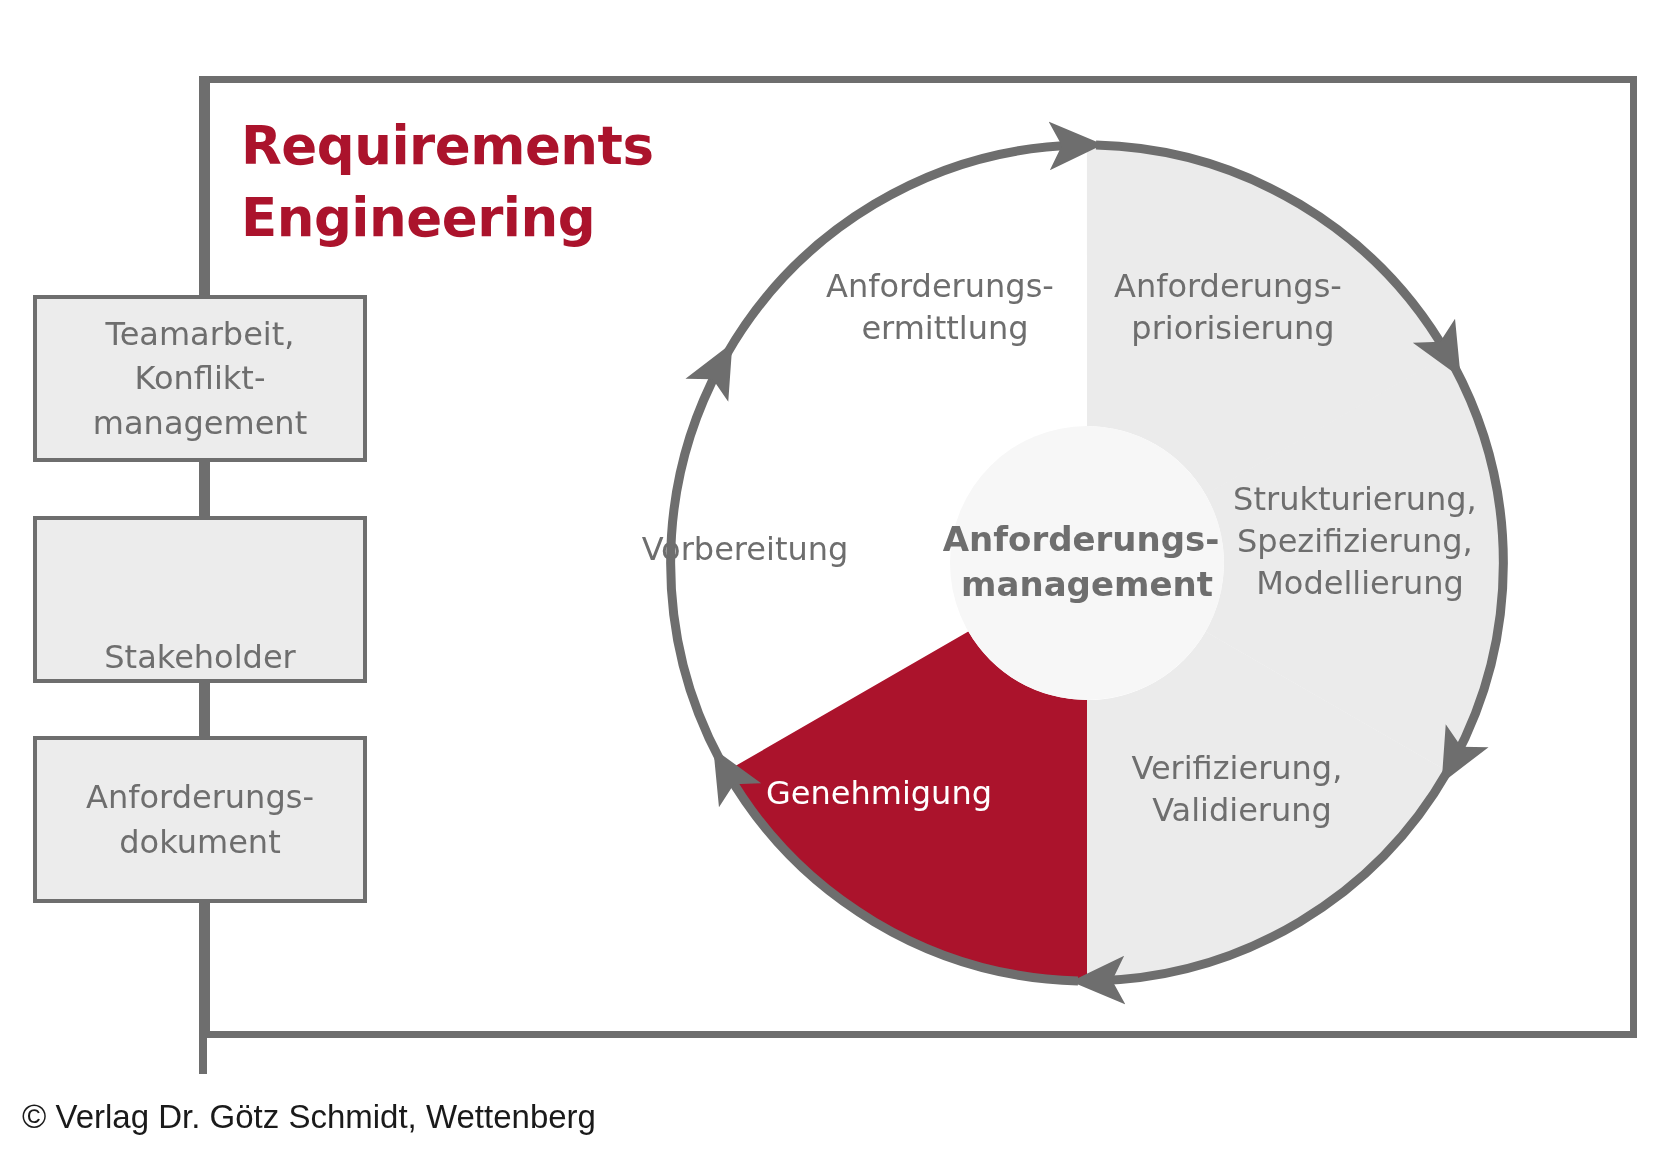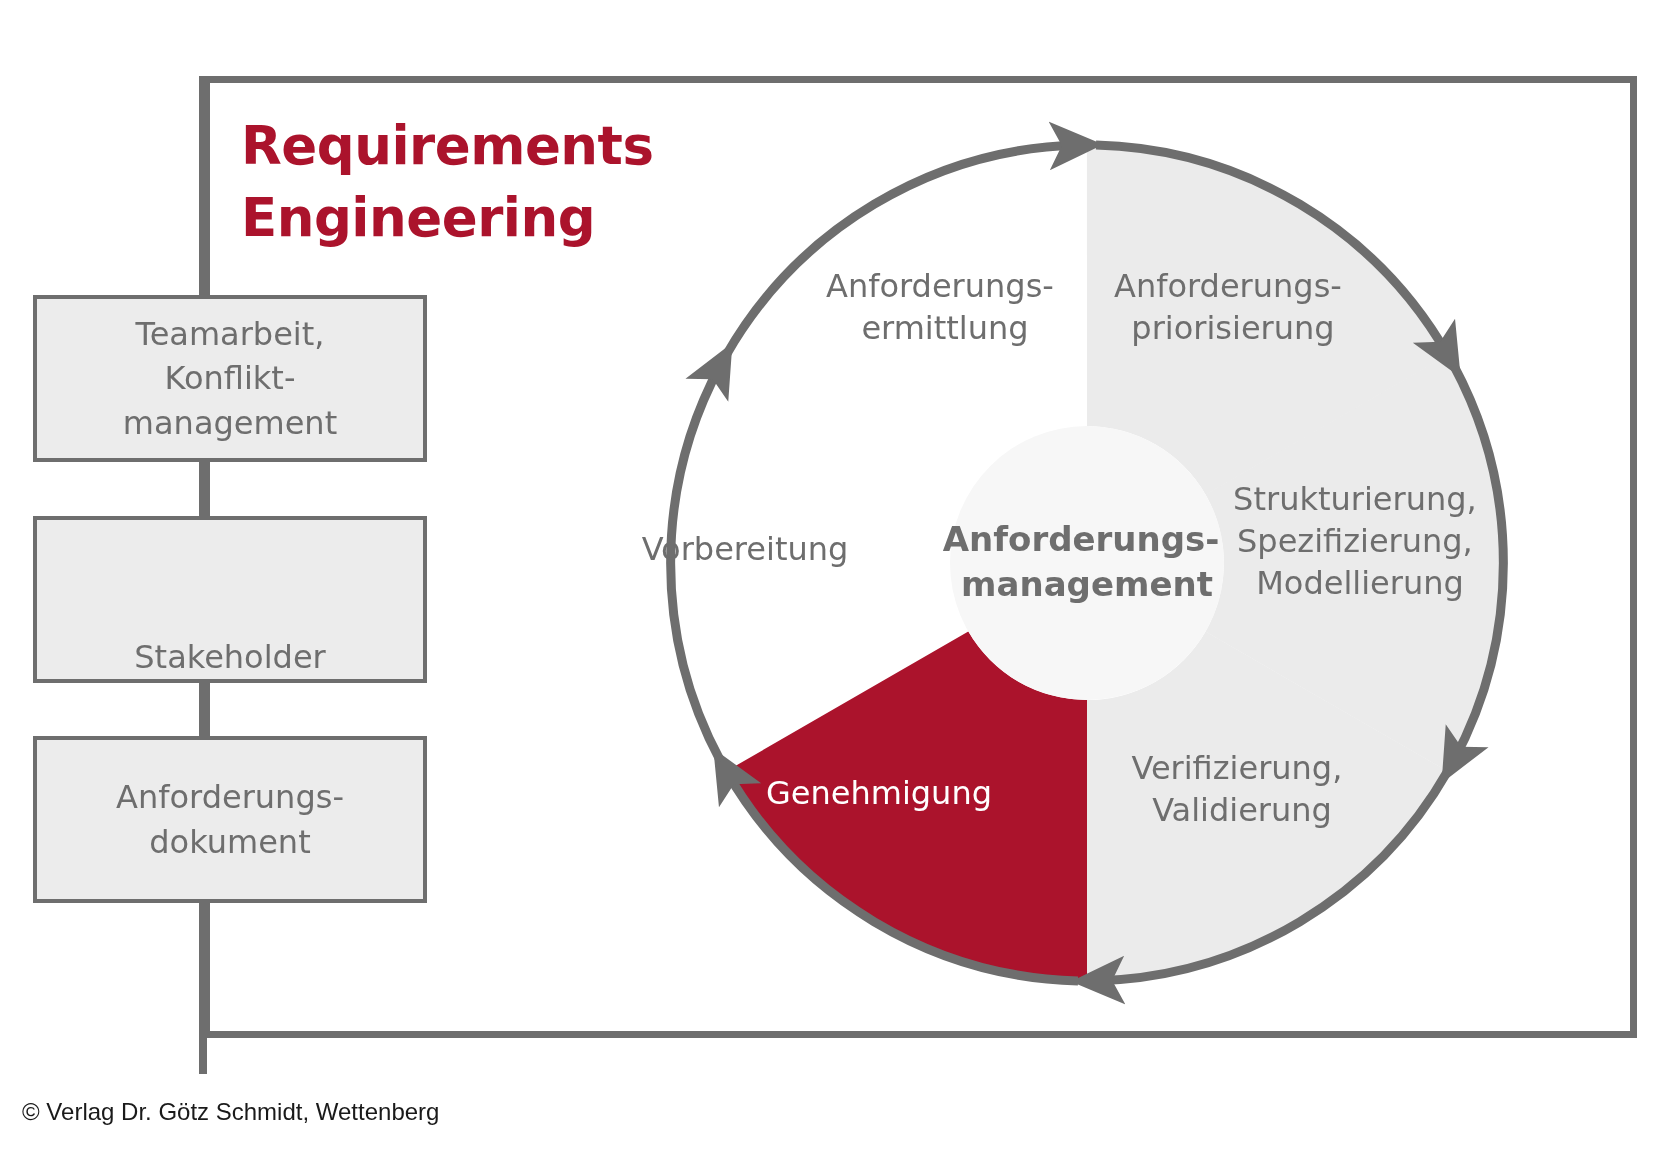--- a/index.html
+++ b/index.html
@@ -55,21 +55,21 @@
     left: 199px;
     top: 28px;
     width: 8px;
     height: 998px;
     background: #6e6e6e;
   }
 
   .box {
     position: absolute;
     left: 33px;
-    width: 394px;
+    width: 334px;
     background: #ececec;
     border: 4px solid #6e6e6e;
     box-sizing: border-box;
     display: flex;
     align-items: center;
     justify-content: center;
     text-align: center;
     color: #6e6e6e;
     font-size: 32px;
     line-height: 1.38;
@@ -79,21 +79,21 @@
   .box-0 { top: 247px; height: 167px; }
   .box-1 { top: 468px; height: 167px; align-items: flex-end; }
   .box-2 { top: 688px; height: 167px; }
 
   
   .footer {
     position: absolute;
     left: 22px;
     top: 1050px;
     font-family: "Liberation Sans", sans-serif;
-    font-size: 24px;
+    font-size: 33px;
     color: #1a1a1a;
     white-space: nowrap;
   }
 
   
   .wheel {
     position: absolute;
     left: 600px;
     top: 40px;
     width: 980px;

